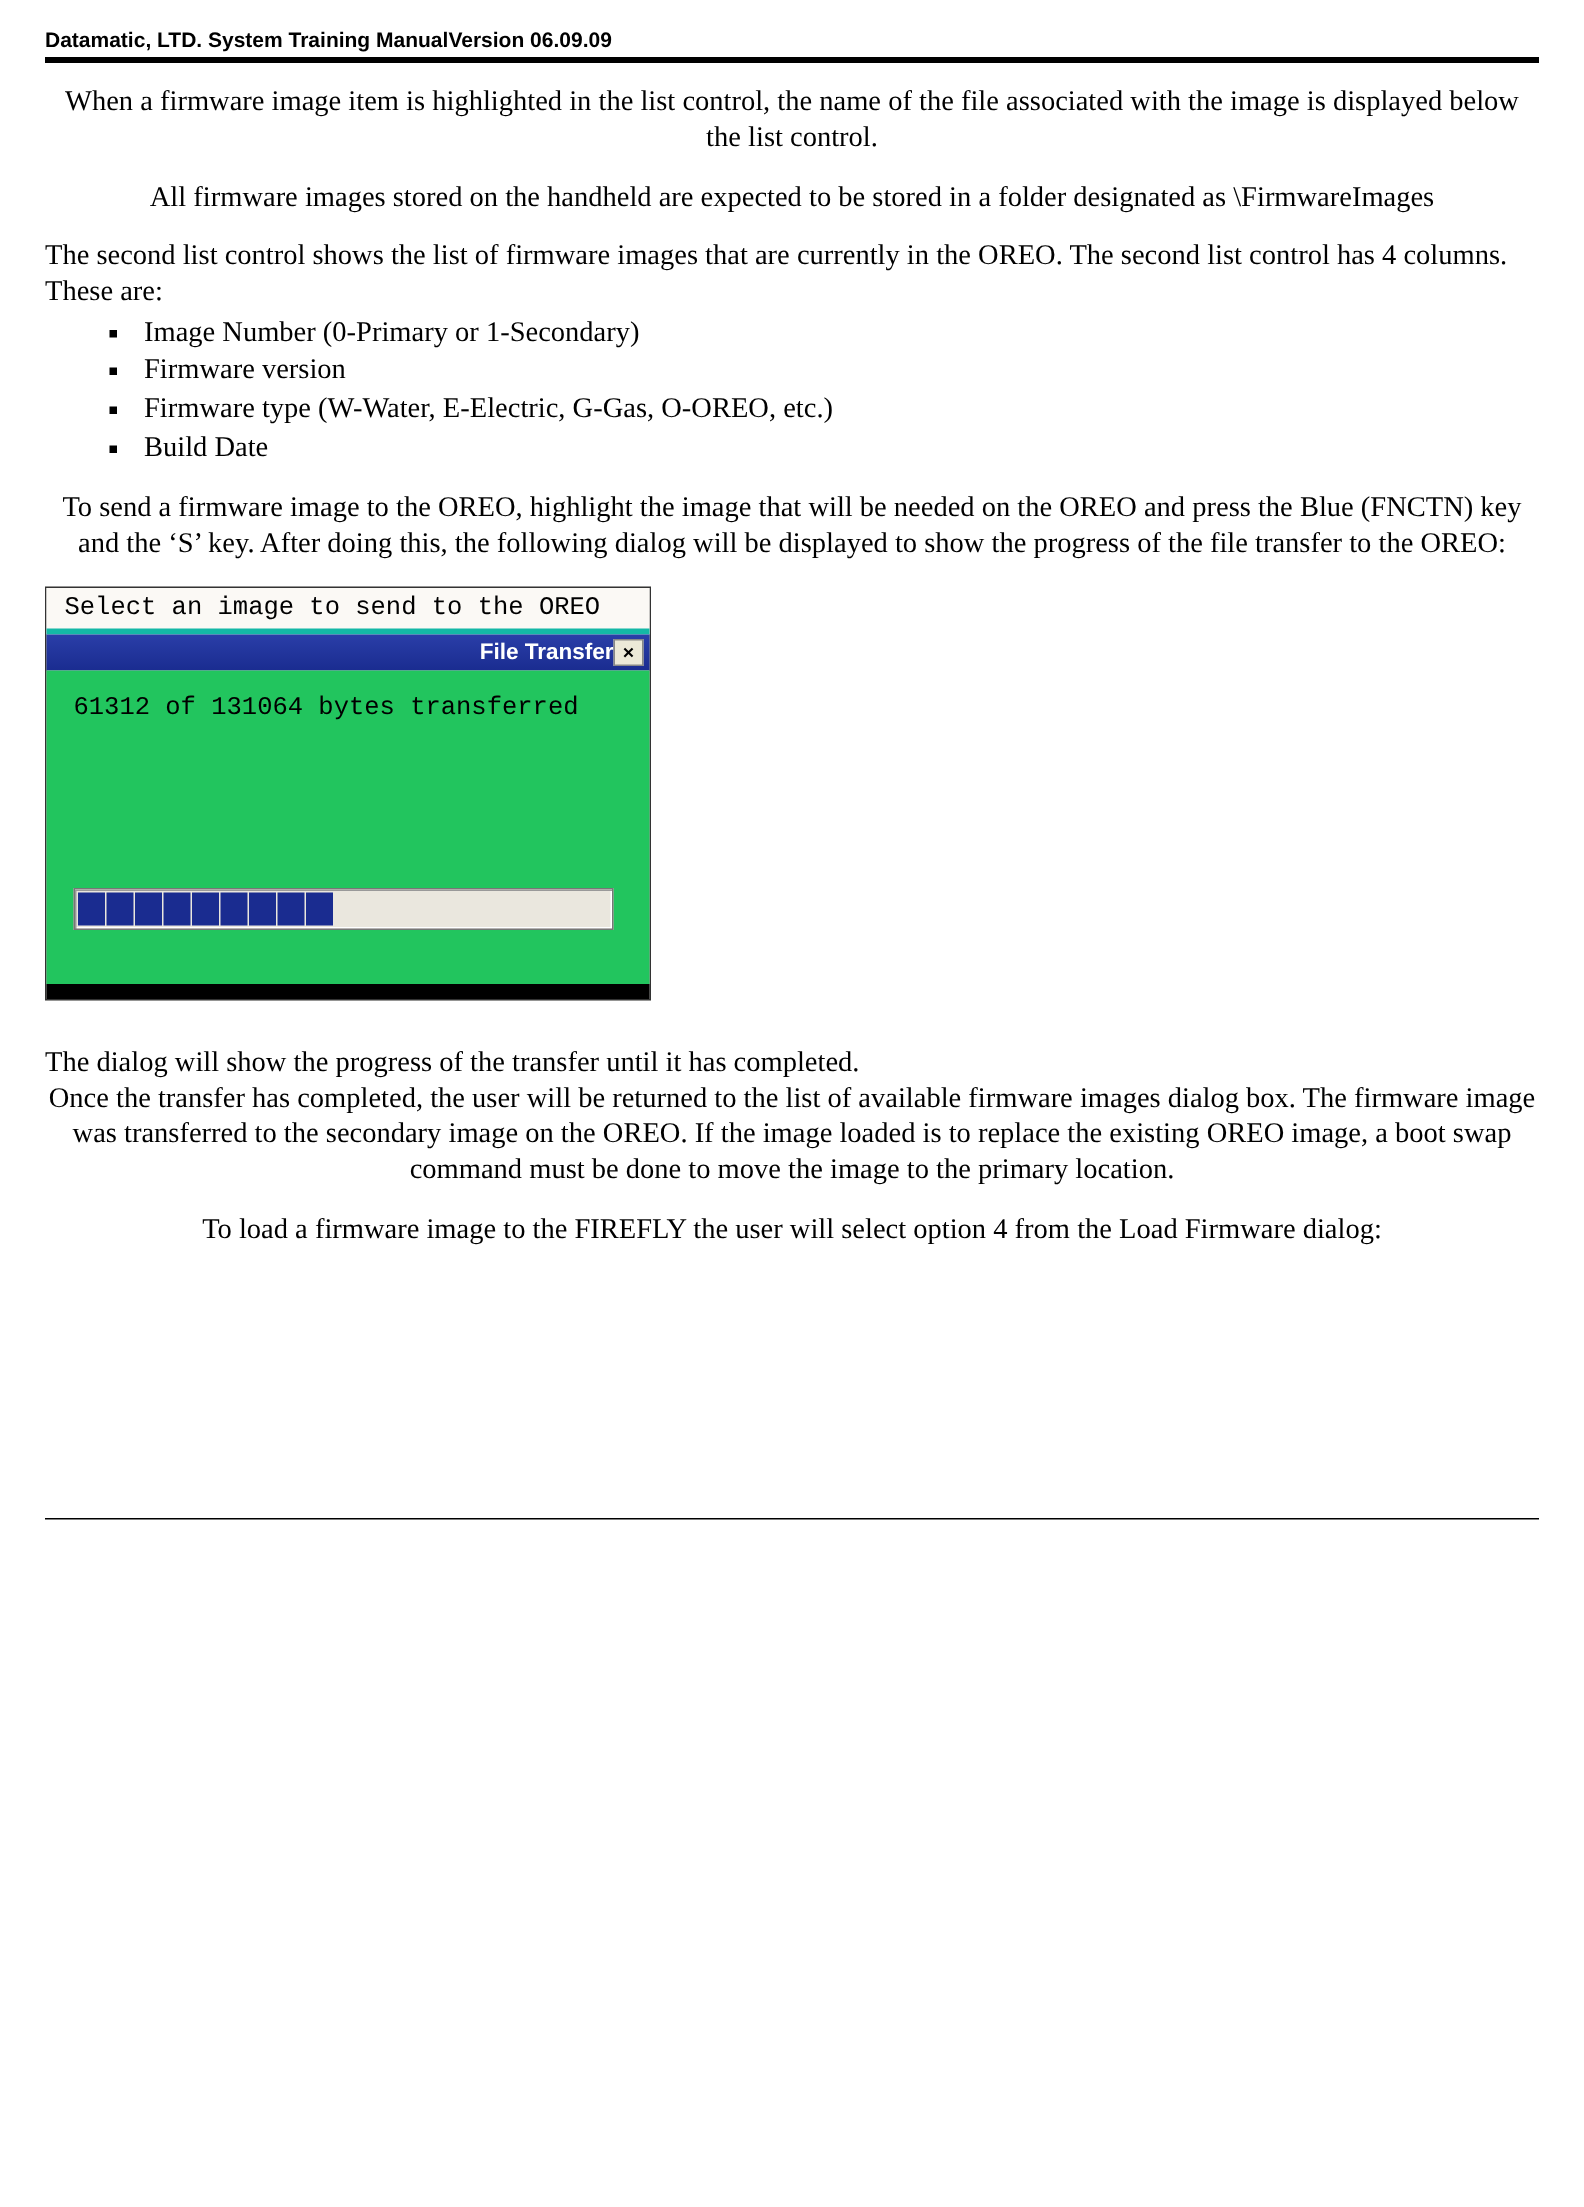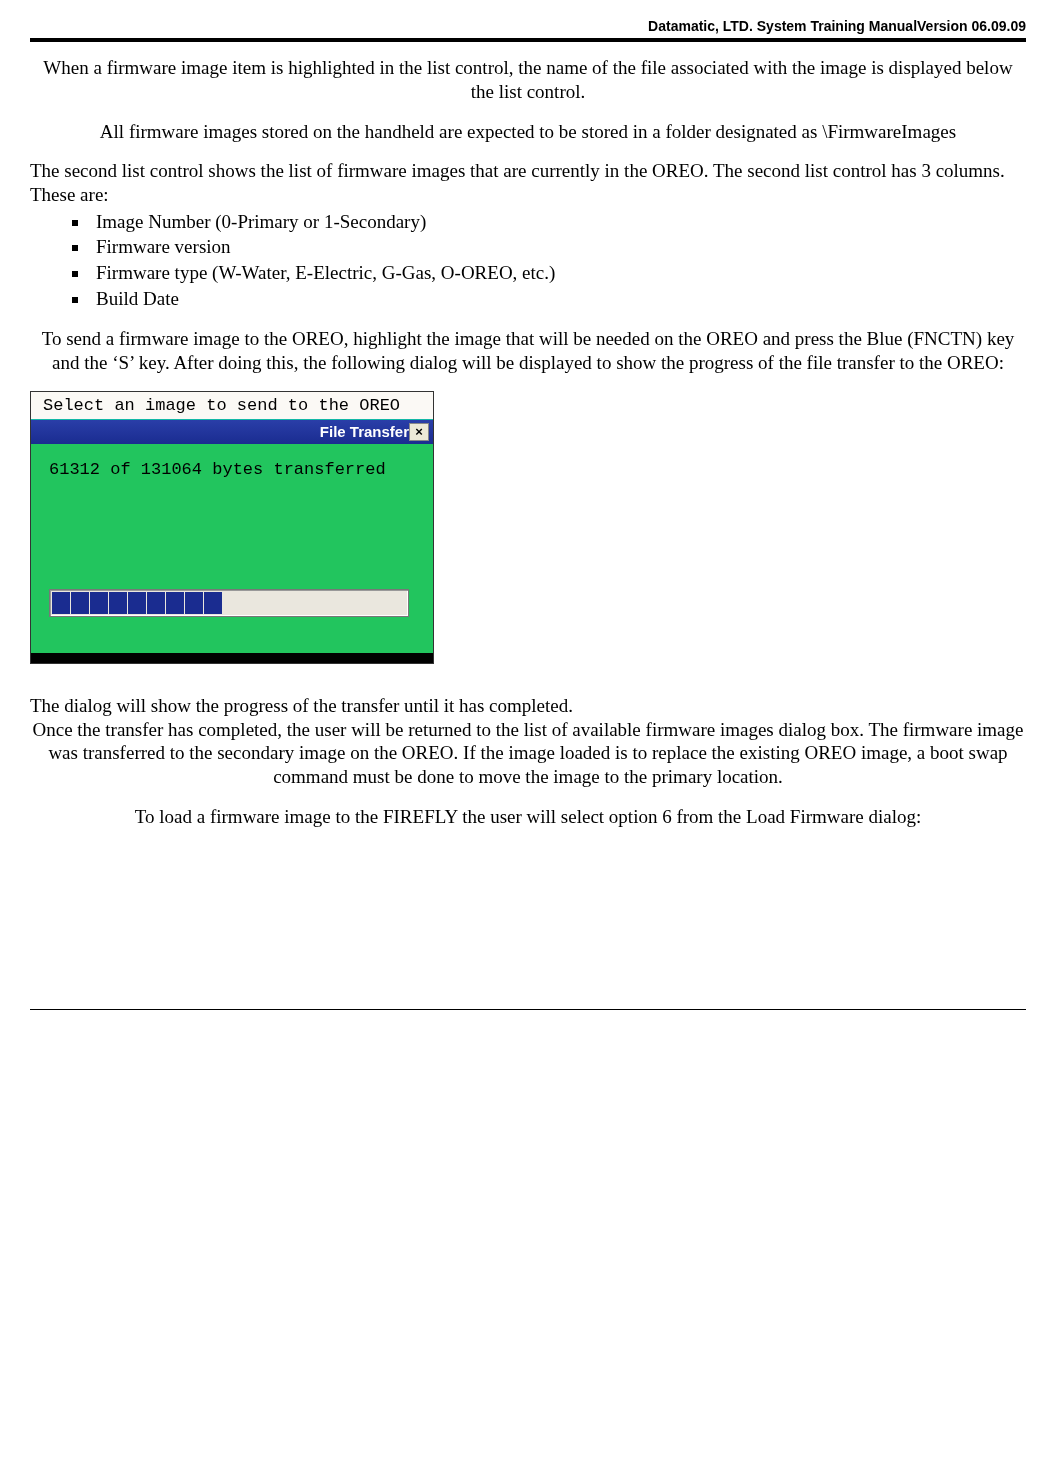--- a/index.html
+++ b/index.html
@@ -10,21 +10,21 @@
     font-size: 19px;
     color: #000;
     width: 1056px;
   }
   .page {
     padding: 18px 30px 18px 30px;
     box-sizing: border-box;
   }
   .header-row {
     display: flex;
-    justify-content: flex-end;
+    justify-content: flex-start;
     font-family: Arial, Helvetica, sans-serif;
     font-size: 14px;
     font-weight: bold;
   }
   .hr-thick {
     border: none;
     border-top: 4px solid #000;
     margin: 4px 0 14px 0;
   }
   .hr-thin {
@@ -60,21 +60,21 @@
     border: 1px solid #333;
     background: #f4f2ee;
     font-family: "MS Sans Serif", Arial, sans-serif;
     margin-bottom: 8px;
   }
   .dialog-top-label {
     background: #fbf9f5;
     padding: 4px 8px 4px 12px;
     font-family: "Courier New", monospace;
     font-size: 17px;
-    border-bottom: 1px solid #14b8a6;
+    border-bottom: 4px solid #14b8a6;
     white-space: nowrap;
   }
   .dialog-titlebar {
     display: flex;
     align-items: center;
     justify-content: flex-end;
     background: linear-gradient(#2a3ea8, #1a2c90);
     color: #fff;
     padding: 3px 4px 3px 8px;
     font-weight: bold;
@@ -143,21 +143,21 @@
   <div class="header-row">
     <span>Datamatic, LTD. System Training  Manual</span>
     <span>Version 06.09.09</span>
   </div>
   <hr class="hr-thick">
 
   <p class="para">When a firmware image item is highlighted in the list control, the name of the file associated with the image is displayed below the list control.</p>
 
   <p class="para">All firmware images stored on the handheld are expected to be stored in a folder designated as \FirmwareImages</p>
 
-  <p class="para-tight">The second list control shows the list of firmware images that are currently in the OREO.  The second list control has 3 columns.  These are:</p>
+  <p class="para-tight">The second list control shows the list of firmware images that are currently in the OREO.  The second list control has 4 columns.  These are:</p>
   <ul class="square">
     <li>Image Number (0-Primary or 1-Secondary)</li>
     <li>Firmware version</li>
     <li>Firmware type (W-Water, E-Electric, G-Gas, O-OREO, etc.)</li>
     <li>Build Date</li>
   </ul>
 
   <p class="para">To send a firmware image to the OREO, highlight the image that will be needed on the OREO and press the Blue (FNCTN) key and the ‘S’ key.  After doing this, the following dialog will be displayed to show the progress of the file transfer to the OREO:</p>
 
   
@@ -181,19 +181,19 @@
         <div class="progress-block"></div>
       </div>
     </div>
     <div class="dialog-bottom-strip"></div>
   </div>
 
   <br>
   <p class="para-tight">The dialog will show the progress of the transfer until it has completed.</p>
   <p class="para">Once the transfer has completed, the user will be returned to the list of available firmware images dialog box.  The firmware image was transferred to the secondary image on the OREO.  If the image loaded is to replace the existing OREO image, a boot swap command must be done to move the image to the primary location.</p>
 
-  <p class="para">To load a firmware image to the FIREFLY the user will select option 6 from the Load Firmware dialog:</p>
+  <p class="para">To load a firmware image to the FIREFLY the user will select option 4 from the Load Firmware dialog:</p>
 
   <div class="spacer"></div>
 
   <hr class="hr-thin">
 
 </div>
 
 </body></html>

